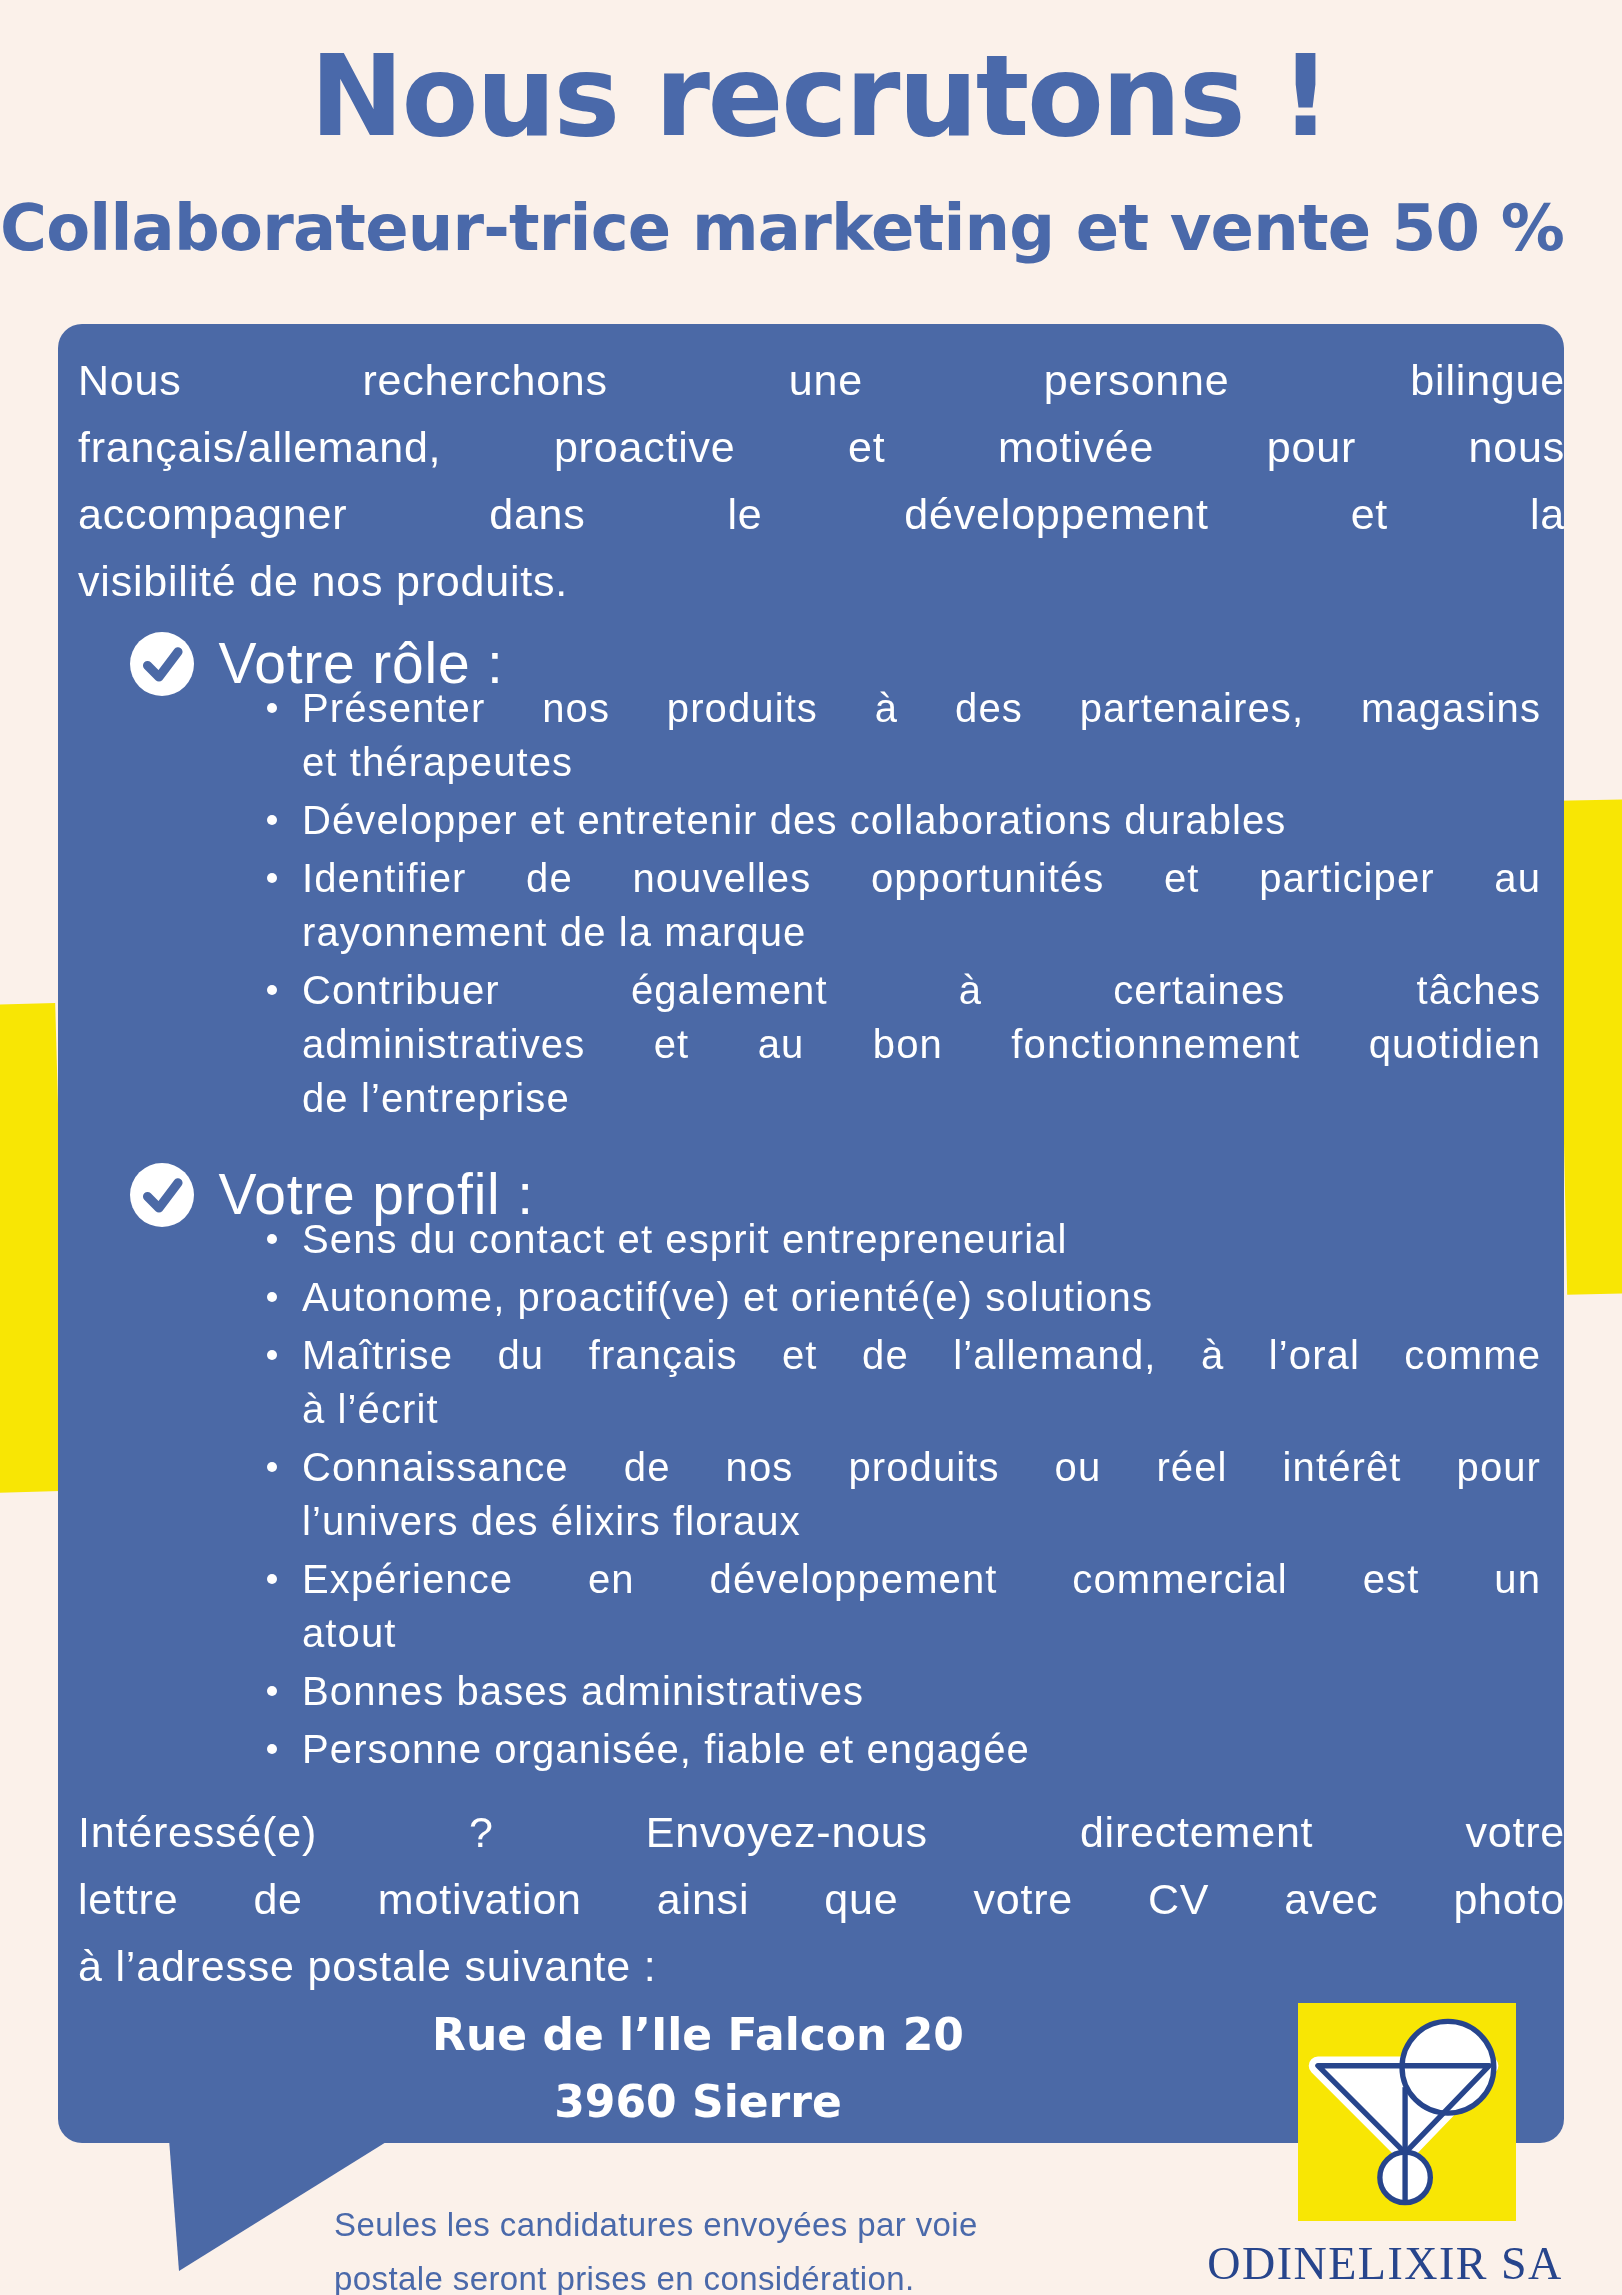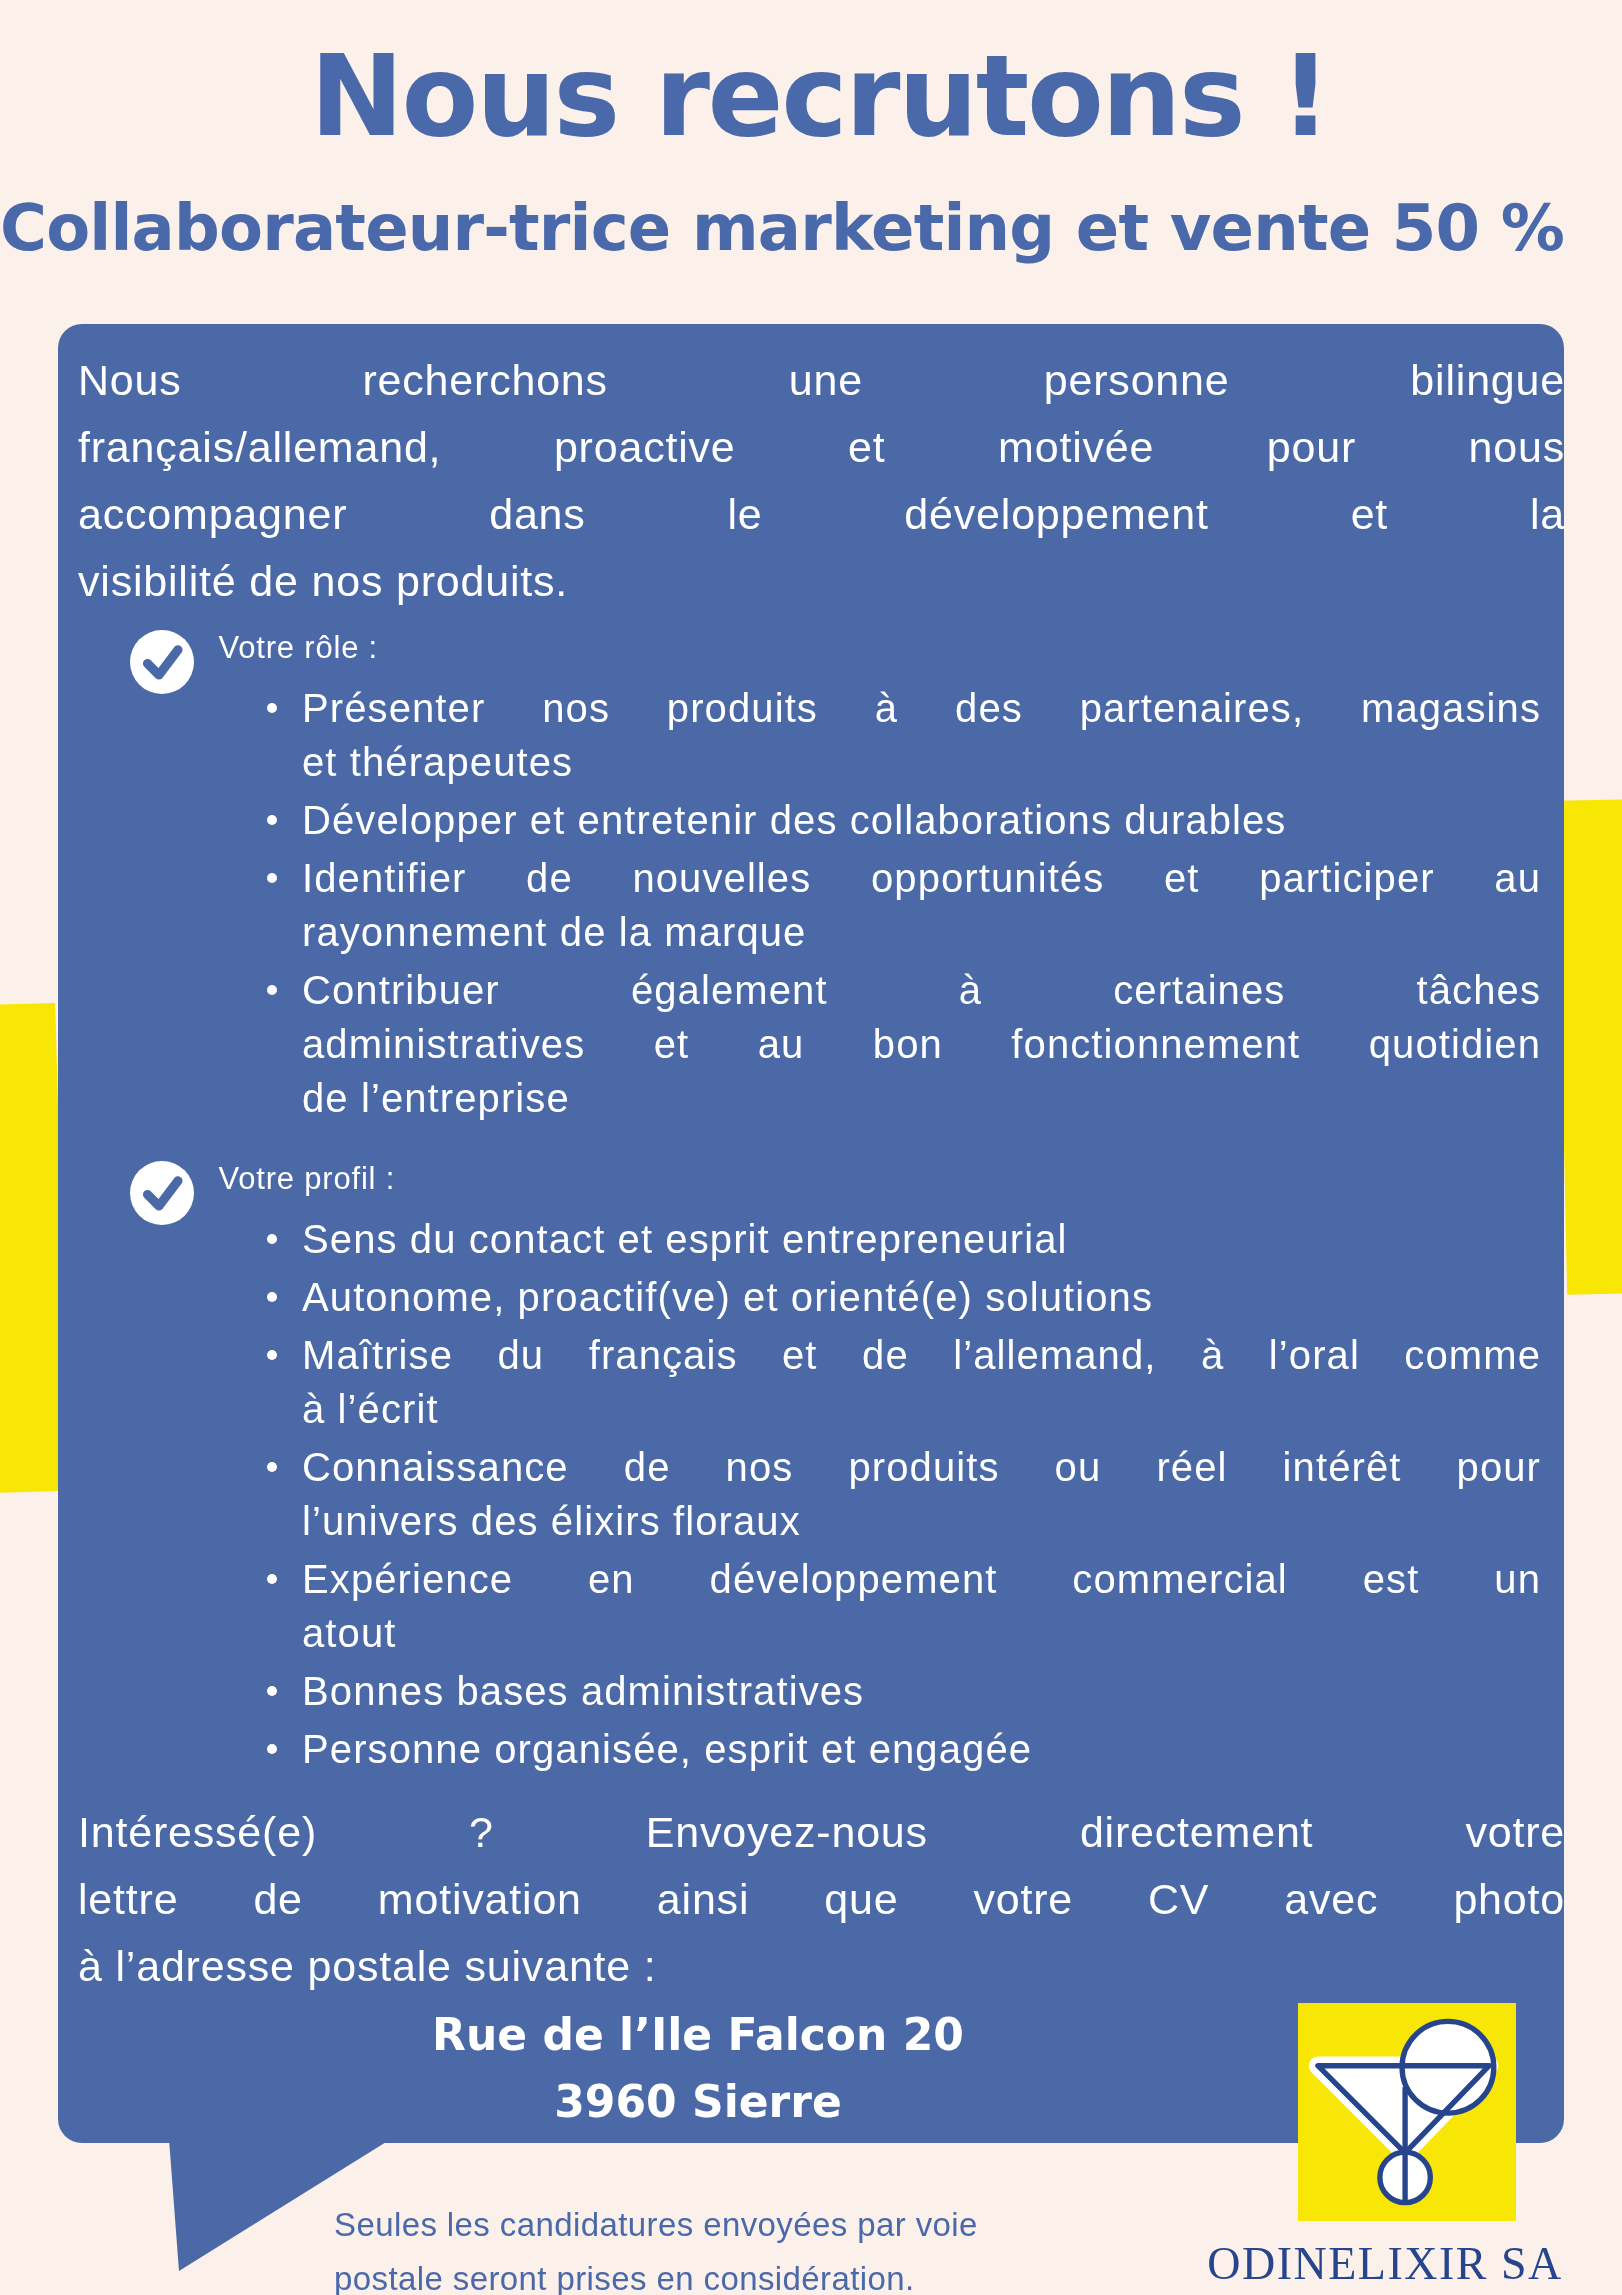--- a/index.html
+++ b/index.html
@@ -36,22 +36,22 @@
     clip-path:polygon(0 0,100% 0,4.5% 100%);
   }
   
   .jst .ln{text-align:justify;text-align-last:justify;}
   .jst .ln-last{text-align-last:left;}
   .intro{
     position:absolute;left:20px;top:23px;width:1487px;
     font-size:43px;line-height:67px;letter-spacing:0.8px;
   }
   .sec-head{
-    position:absolute;left:72px;display:flex;align-items:flex-start;gap:24.5px;
-    font-size:31px;letter-spacing:0.8px;
+    position:absolute;left:72px;display:flex;align-items:flex-end;gap:24.5px;
+    font-size:57px;letter-spacing:0.8px;
   }
   .sec-head.role{top:306px;}
   .sec-head.profil{top:837px;}
   .check{
     width:64px;height:64px;border-radius:50%;background:#ffffff;flex:0 0 64px;
     display:flex;align-items:center;justify-content:center;
   }
   .blist{
     position:absolute;left:240px;width:1247px;margin:0;padding:0;list-style:none;
     font-size:40px;line-height:54px;letter-spacing:1.1px;
@@ -158,21 +158,21 @@
           <div class="ln ln-last">l’univers des élixirs floraux</div>
         </li>
       <li class="jst">
           <div class="ln">Expérience en développement commercial est un</div>
           <div class="ln ln-last">atout</div>
         </li>
       <li class="jst">
           <div class="ln ln-last">Bonnes bases administratives</div>
         </li>
       <li class="jst">
-          <div class="ln ln-last">Personne organisée, esprit et engagée</div>
+          <div class="ln ln-last">Personne organisée, fiable et engagée</div>
         </li>
     </ul>
 
     <div class="cta jst">
         <div class="ln">Intéressé(e) ? Envoyez-nous directement votre</div>
         <div class="ln">lettre de motivation ainsi que votre CV avec photo</div>
         <div class="ln ln-last">à l’adresse postale suivante :</div>
       </div>
 
     <div class="address">

